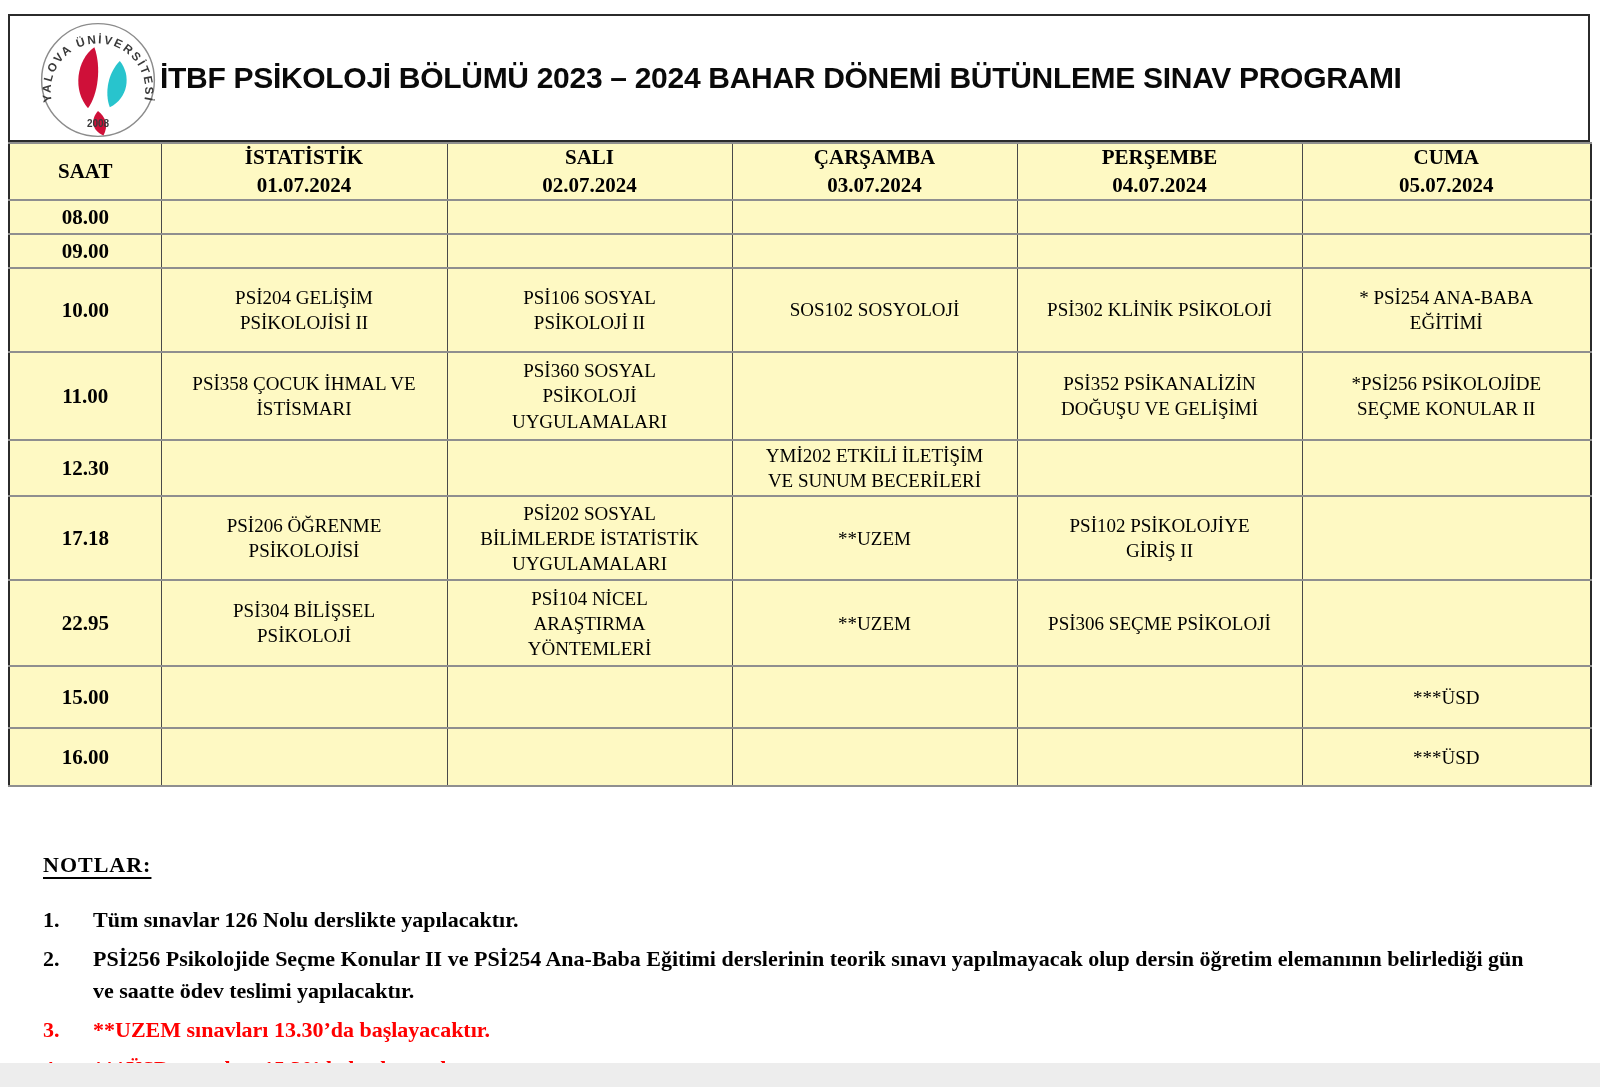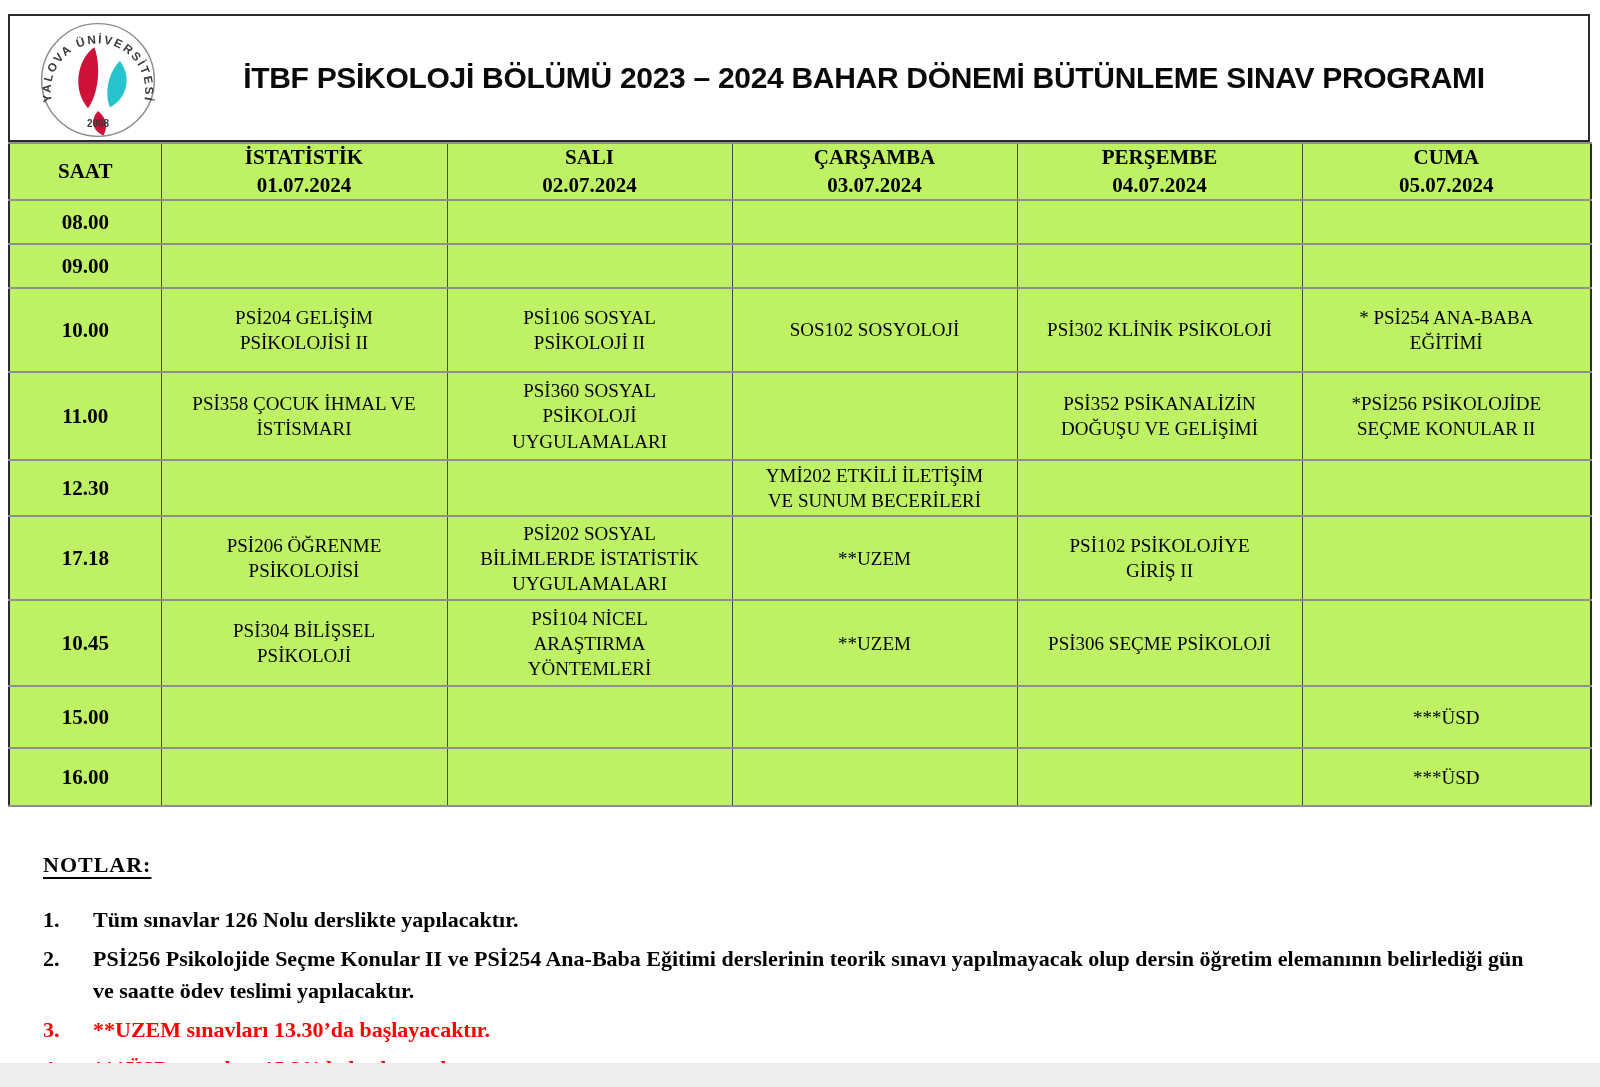--- a/index.html
+++ b/index.html
@@ -7,40 +7,40 @@
   .page { position:relative; width:1600px; height:1087px; background:#fff; overflow:hidden; }
 
   
   .title-box {
     position:absolute; left:8px; top:14px; width:1582px; height:128px;
     border:2px solid #2b2b2b; background:#fff;
     display:flex; align-items:center;
   }
   .logo-wrap { position:absolute; left:28px; top:4px; width:120px; height:120px; }
   .main-title {
-    flex:1; text-align:center; padding-left:150px; padding-right:20px;
+    flex:1; text-align:left; padding-left:150px; padding-right:20px;
     font-family:"Liberation Sans", sans-serif; font-weight:bold;
     font-size:30px; letter-spacing:-0.3px; color:#0a0a0a;
   }
 
   
   table.schedule {
     position:absolute; left:8px; top:142px; width:1582px;
-    border-collapse:collapse; table-layout:fixed; background:#bef264;
+    border-collapse:collapse; table-layout:fixed; background:#fef9c3;
   }
   table.schedule td, table.schedule th {
     border-left:1px solid #4a4a4a; border-right:1px solid #4a4a4a;
     border-top:2px solid #8f8f8f; border-bottom:2px solid #8f8f8f;
     text-align:center; vertical-align:middle; overflow:hidden;
   }
   table.schedule { border:2px solid #2b2b2b; }
   th.day-head { font-size:21px; font-weight:bold; line-height:1.3; }
   td.time-cell { font-size:21px; font-weight:bold; }
   td.course-cell { font-size:19px; line-height:1.32; white-space:pre-line; padding:2px 26px; }
-  tr.h57{height:57px;} tr.h34{height:44px;} tr.h74{height:84px;} tr.h88{height:88px;}
+  tr.h57{height:57px;} tr.h34{height:34px;} tr.h74{height:84px;} tr.h88{height:88px;}
   tr.h68{height:52px;} tr.h84{height:84px;} tr.h86{height:86px;} tr.h78{height:62px;} tr.h75{height:58px;}
 
   
   .notes { position:absolute; left:43px; top:852px; width:1520px; }
   .notes-heading {
     font-size:22px; font-weight:bold; text-decoration:underline;
     text-underline-offset:5px; letter-spacing:1px; margin-bottom:26px;
   }
   .note-item { display:flex; font-size:22px; font-weight:bold; line-height:1.45; margin-bottom:7px; }
   .note-num { width:50px; flex:0 0 50px; }
@@ -162,21 +162,21 @@
 PSİKOLOJİSİ</td>
       <td class="course-cell">PSİ202 SOSYAL
 BİLİMLERDE İSTATİSTİK
 UYGULAMALARI</td>
       <td class="course-cell">**UZEM</td>
       <td class="course-cell">PSİ102 PSİKOLOJİYE
 GİRİŞ II</td>
       <td class="course-cell"></td>
     </tr>
     <tr class="h86">
-      <td class="time-cell">10.45</td>
+      <td class="time-cell">22.95</td>
       <td class="course-cell">PSİ304 BİLİŞSEL
 PSİKOLOJİ</td>
       <td class="course-cell">PSİ104 NİCEL
 ARAŞTIRMA
 YÖNTEMLERİ</td>
       <td class="course-cell">**UZEM</td>
       <td class="course-cell">PSİ306 SEÇME PSİKOLOJİ</td>
       <td class="course-cell"></td>
     </tr>
     <tr class="h78">

